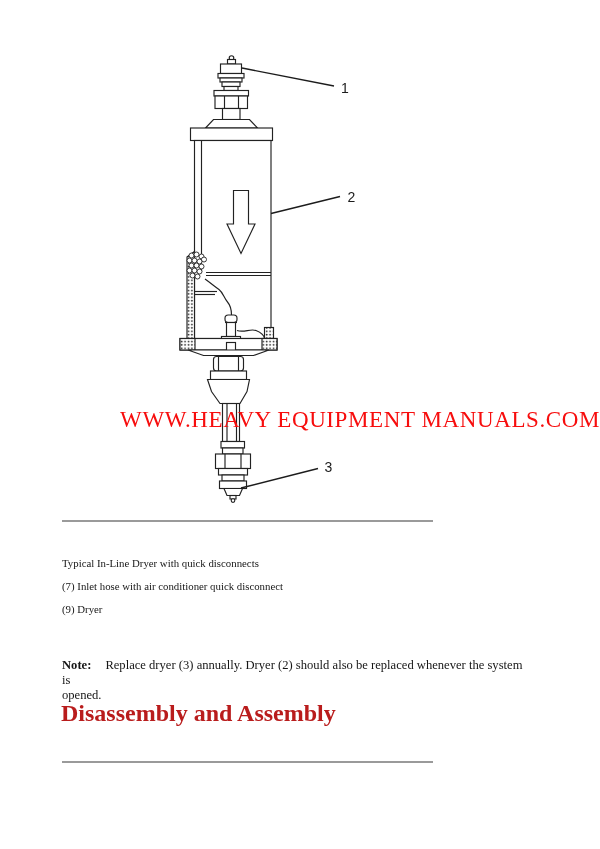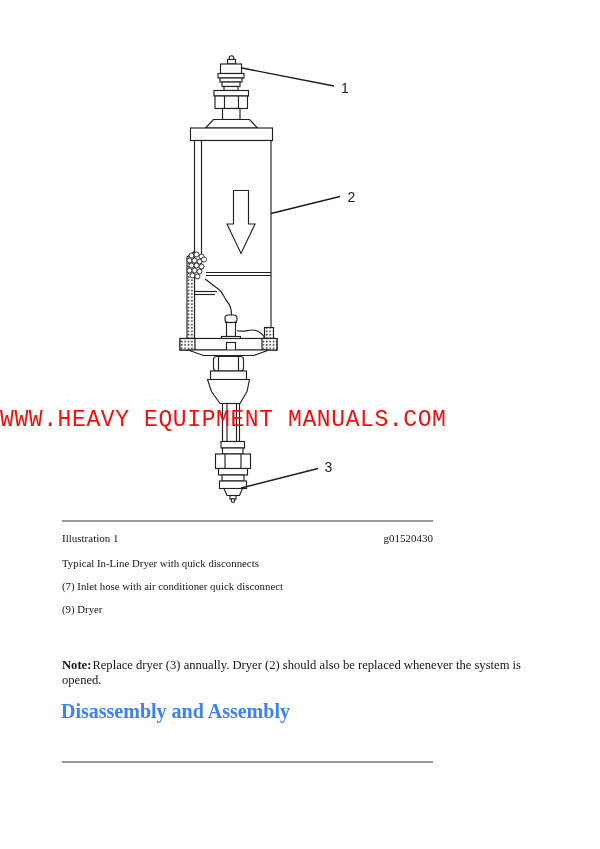--- a/index.html
+++ b/index.html
@@ -14,22 +14,22 @@
   }
   .fig{
     position:absolute;left:0;top:0;width:600px;height:520px;z-index:1;
   }
   .fig text{
     font-family:"Liberation Sans", sans-serif;
     font-size:14px;fill:#1c1c1c;stroke:none;
   }
   .watermark{
     position:absolute;left:0;right:0;top:407px;z-index:2;
-    text-align:left;white-space:nowrap;
-    font-family:Liberation Mono, monospace;
+    text-align:right;white-space:nowrap;
+    font-family:Liberation Serif, serif;
     font-size:23px;letter-spacing:0.6px;
     color:#f70d0d;
   }
   .rule{
     position:absolute;left:62px;width:371px;height:2.2px;
     background:#9a9a9a;z-index:1;
   }
   .rule-top{top:519.5px;}
   .rule-bottom{top:761px;}
   .illus-row{
@@ -43,24 +43,24 @@
   .legend-item{
     position:absolute;left:62px;font-size:10.8px;
   }
   .li-0{top:580px;}
   .li-1{top:602.5px;}
   .li-2{top:624.5px;}
   .note{
     position:absolute;left:62px;top:657.5px;width:470px;
     font-size:12.6px;line-height:15.4px;
   }
-  .note b{margin-right:1px;}
+  .note b{margin-right:14px;}
   .heading{
     position:absolute;left:61px;top:700px;margin:0;
-    font-size:20px;font-weight:bold;color:#3b82f6;
+    font-size:24px;font-weight:bold;color:#b91c1c;
     font-family:"Liberation Serif", serif;
   }
 </style>
 </head>
 <body>
 
 <div class="page">
 
   <svg class="fig" viewBox="0 0 600 520" xmlns="http://www.w3.org/2000/svg">
     <defs>
@@ -161,24 +161,20 @@
 
     <text x="341" y="93">1</text>
     <text x="347.5" y="201.5">2</text>
     <text x="324.5" y="472">3</text>
   </svg>
 
   <div class="watermark">WWW.HEAVY EQUIPMENT MANUALS.COM</div>
 
   <div class="rule rule-top"></div>
 
-  <div class="illus-row">
-    <span>Illustration 1</span>
-    <span>g01520430</span>
-  </div>
 
   <div class="caption">Typical In-Line Dryer with quick disconnects</div>
 
   <div class="legend-item li-0">(7) Inlet hose with air conditioner quick disconnect</div>
   <div class="legend-item li-1">(9) Dryer</div>
 
   <div class="note">
     <b>Note:</b><span>Replace dryer (3) annually. Dryer (2) should also be replaced whenever the system is</span><br>
     <span>opened.</span>
   </div>

